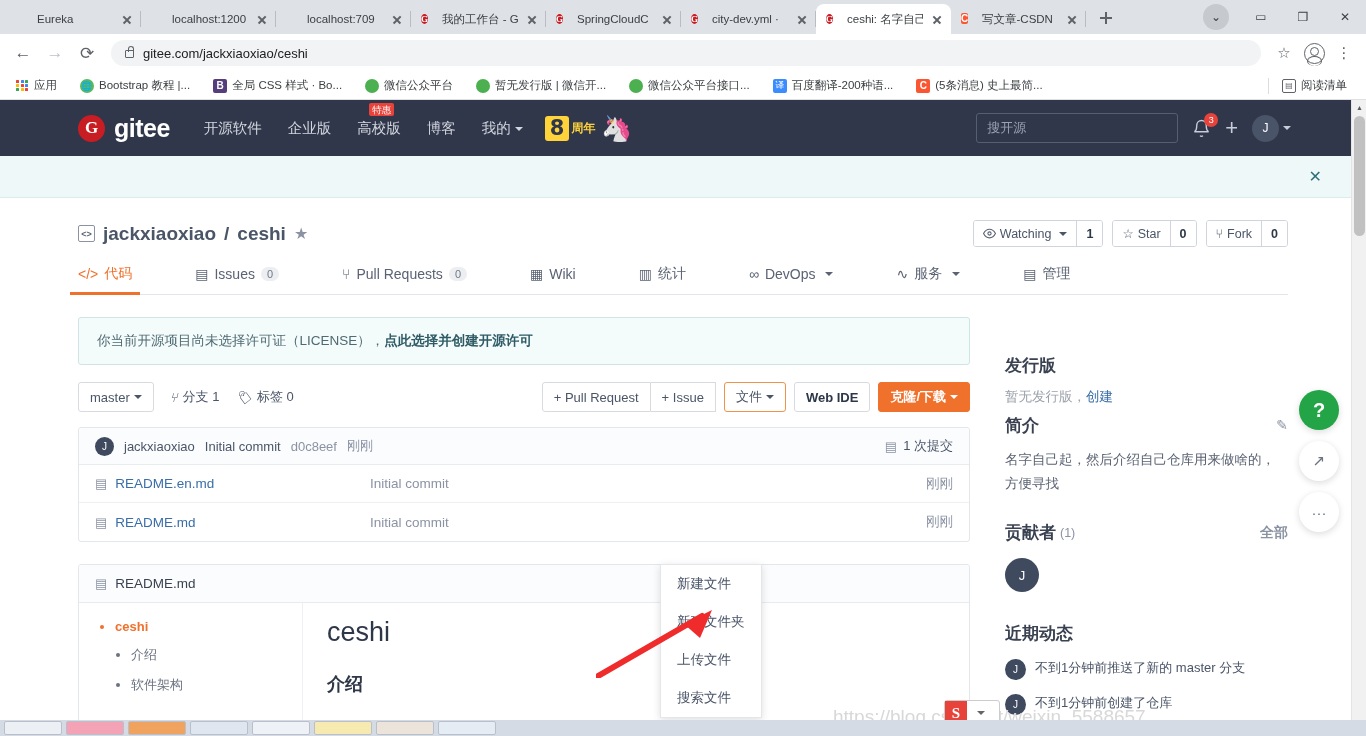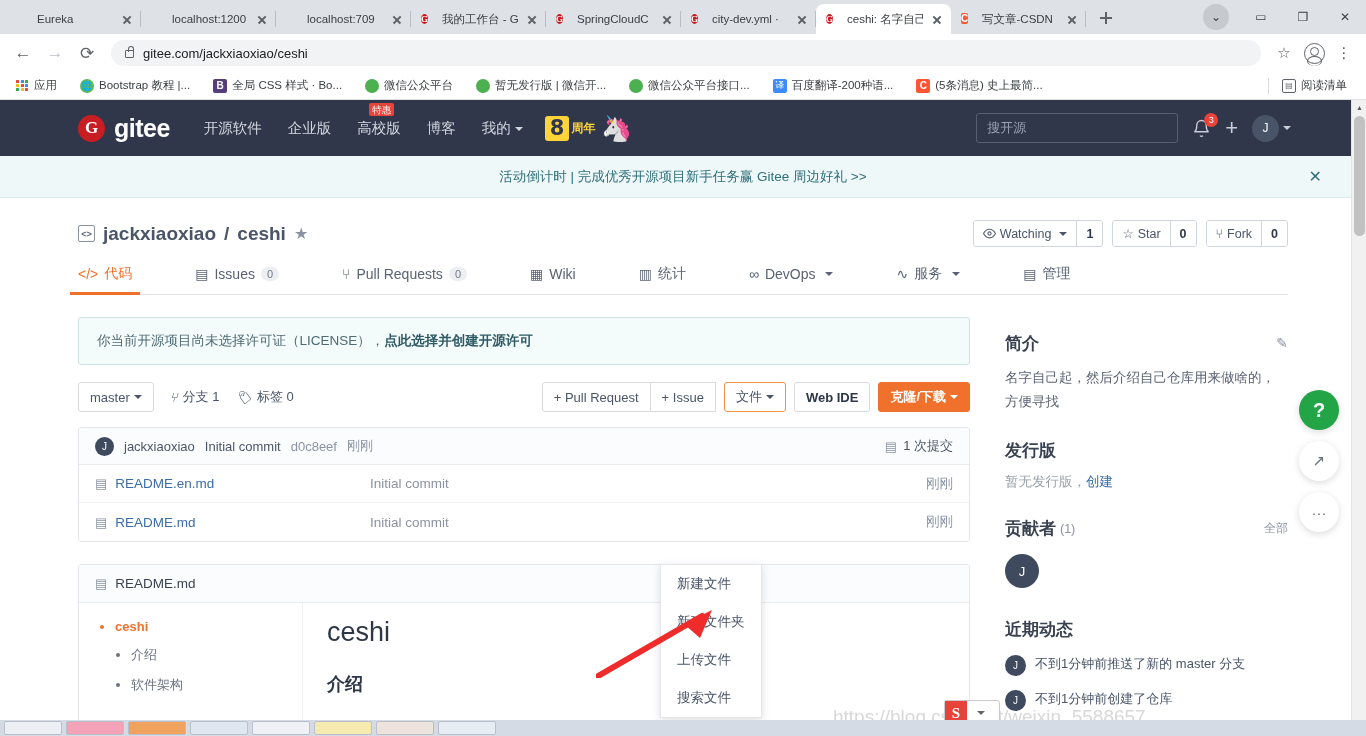--- a/index.html
+++ b/index.html
@@ -221,21 +221,21 @@
   .toc-l2{font-size:13px;color:#6b7280;list-style:disc;margin-left:30px;margin-top:12px;}
   .readme-main{padding:14px 24px;}
   .rm-h1{font-size:27px;color:#2d3748;font-weight:normal;}
   .rm-h2{font-size:18px;color:#2d3748;font-weight:bold;margin-top:24px;}
 
   
   .side-sec{margin-bottom:8px;}
   .side-h{font-size:17px;font-weight:bold;color:#3a4252;display:flex;align-items:center;}
   .side-h .edit{margin-left:auto;color:#8b93a3;font-size:14px;}
   .side-h small{font-size:12.5px;color:#8b93a3;font-weight:normal;margin-left:4px;}
-  .side-h .all{margin-left:auto;font-size:12px;color:#8b93a3;font-weight:normal;}
+  .side-h .all{margin-left:auto;font-size:14px;color:#8b93a3;font-weight:bold;}
   .side-p{font-size:13.5px;color:#5a6273;line-height:1.75;margin-top:11px;}
   .side-muted{font-size:13.5px;color:#9aa1ab;margin-top:11px;}
   .side-link{color:#3a6ea8;}
   .contrib-av{width:34px;height:34px;border-radius:50%;background:#3f4a5f;color:#fff;font-size:13px;display:flex;align-items:center;justify-content:center;margin-top:14px;}
   .dyn-item{display:flex;align-items:flex-start;gap:9px;margin-top:14px;font-size:13px;color:#4a5568;}
   .dyn-av{width:21px;height:21px;border-radius:50%;background:#3f4a5f;color:#fff;font-size:10px;display:flex;align-items:center;justify-content:center;flex:0 0 21px;}
 
   
   .floaters{position:absolute;right:27px;top:290px;display:flex;flex-direction:column;gap:11px;z-index:55;}
   .fbtn{width:40px;height:40px;border-radius:50%;background:#fff;box-shadow:0 2px 7px rgba(0,0,0,.14);display:flex;align-items:center;justify-content:center;color:#6b7280;font-size:15px;}
@@ -422,21 +422,20 @@
         </div>
         <div class="plus-ico">+</div>
         <div style="display:flex;align-items:center;color:#c8cdd8;">
           <span class="gav">J</span>
           <i class="caret"></i>
         </div>
       </div>
     </div>
 
     <div class="announce">
-      <span class="announce-text">活动倒计时 | 完成优秀开源项目新手任务赢 Gitee 周边好礼 &gt;&gt;</span>
       <span class="announce-close">✕</span>
     </div>
 
     <div class="repo-wrap">
       <div class="repo-head">
         <div class="repo-title">
           <span class="code-box">&lt;&gt;</span>
           <span>jackxiaoxiao</span>
           <span>/</span>
           <span>ceshi</span>
@@ -593,35 +592,35 @@
             </div>
             <div class="readme-main">
               <div class="rm-h1">ceshi</div>
               <div class="rm-h2">介绍</div>
             </div>
           </div>
         </div>
       </div>
 
       <div class="col-side">
+        <div class="side-sec" style="margin-top:26px;">
+          <div class="side-h">
+            <span>发行版</span>
+          </div>
+          <div class="side-muted">
+            <span>暂无发行版，</span><span class="side-link">创建</span>
+          </div>
+        </div>
+
         <div class="side-sec">
           <div class="side-h">
             <span>简介</span>
             <span class="edit">✎</span>
           </div>
           <div class="side-p">名字自己起，然后介绍自己仓库用来做啥的，方便寻找</div>
-        </div>
-
-        <div class="side-sec" style="margin-top:26px;">
-          <div class="side-h">
-            <span>发行版</span>
-          </div>
-          <div class="side-muted">
-            <span>暂无发行版，</span><span class="side-link">创建</span>
-          </div>
         </div>
 
         <div class="side-sec" style="margin-top:26px;">
           <div class="side-h">
             <span>贡献者</span>
             <small>(1)</small>
             <span class="all">全部</span>
           </div>
           <div class="contrib-av">J</div>
         </div>

